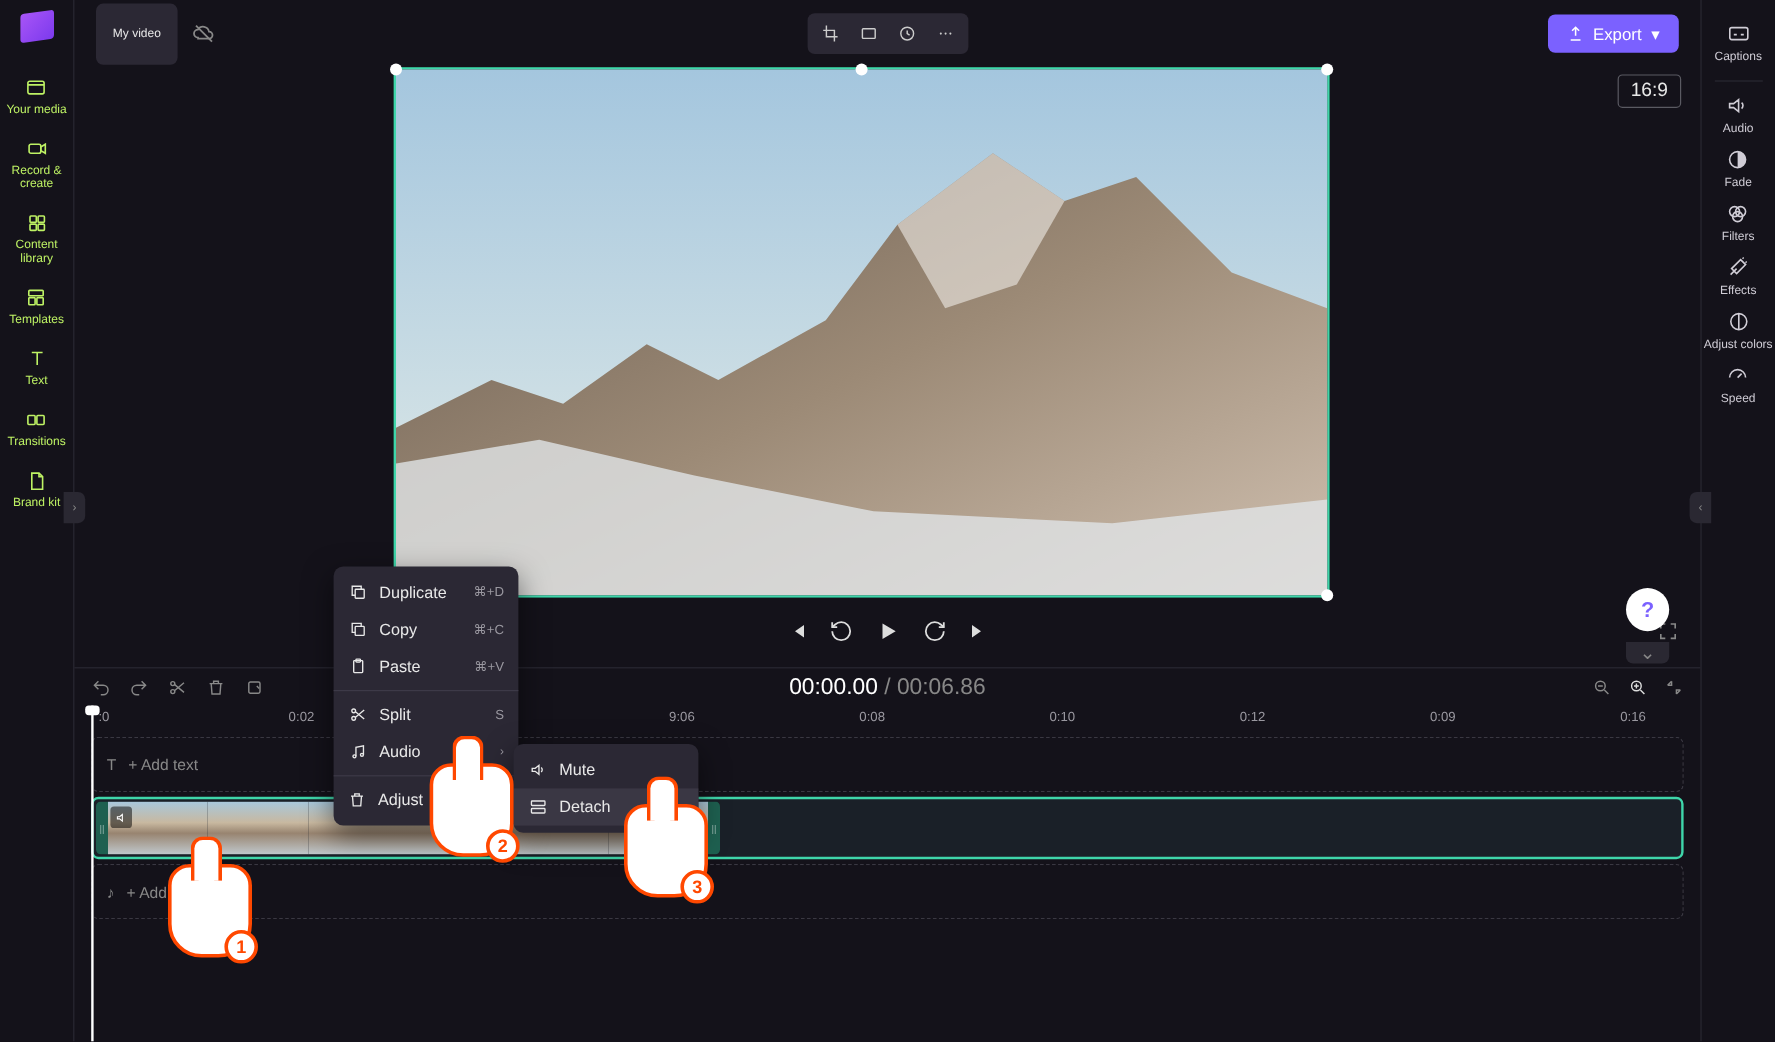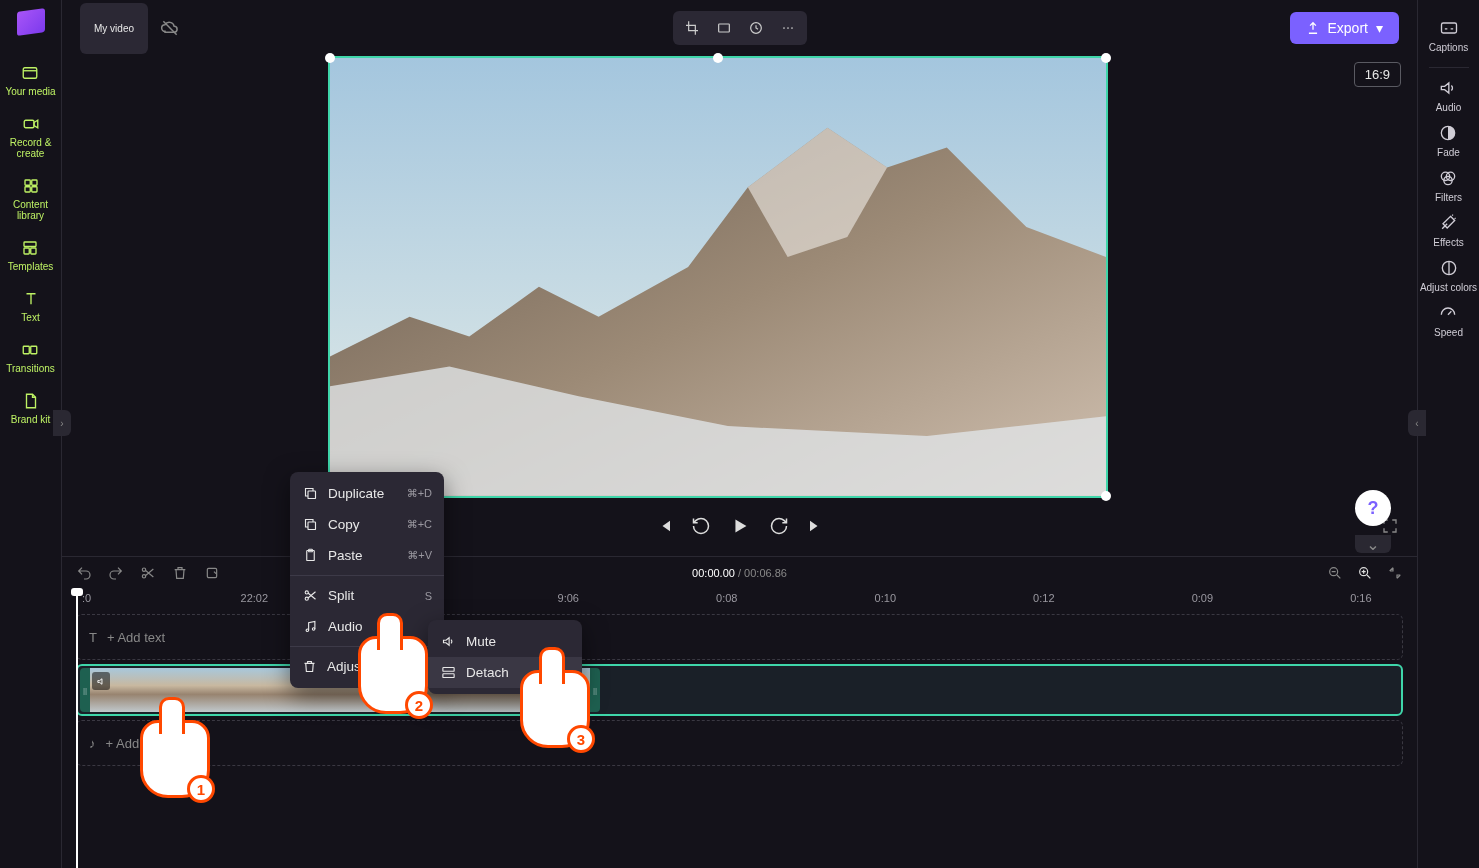--- a/index.html
+++ b/index.html
@@ -30,56 +30,56 @@
 
 .preview-area { position: absolute; left: 328px; top: 56px; width: 780px; height: 442px; border: 2px solid #3fd6aa; background: #000; }
 .preview-img { width: 100%; height: 100%; background: linear-gradient(180deg, #b8d4e8 0%, #d4e3ed 25%, #c8aa8a 45%, #8b7563 55%, #d8d2c8 75%, #aeb8c2 100%); position: relative; }
 .mountain { position: absolute; inset: 0; }
 .sel-handle { position: absolute; width: 10px; height: 10px; background: #fff; border-radius: 50%; }
 .sel-handle.tl { top: -5px; left: -5px; }
 .sel-handle.tr { top: -5px; right: -5px; }
 .sel-handle.m { top: -5px; left: 50%; transform: translateX(-50%);}
 .sel-handle.bl { bottom: -5px; left: -5px; }
 .sel-handle.br { bottom: -5px; right: -5px; }
-.aspect-badge { position: absolute; right: 78px; top: 62px; border: 1px solid #5a5a62; padding: 4px 10px; border-radius: 4px; font-size: 13px; color: #e8e8e8; cursor:pointer;}
+.aspect-badge { position: absolute; right: 78px; top: 62px; border: 1px solid #5a5a62; padding: 4px 10px; border-radius: 4px; font-size: 16px; color: #e8e8e8; cursor:pointer;}
 
 
 .transport { position: absolute; left: 62px; right: 62px; top: 508px; height: 36px; display: flex; align-items: center; justify-content: center; gap: 18px; }
 .transport .t-btn { color: #ddd; cursor: pointer; display:flex;}
 .fullscreen-btn { position: absolute; right: 18px; color: #888; cursor: pointer; }
 
 
 .help-btn { position: absolute; right: 88px; top: 490px; width: 36px; height: 36px; background: #fff; border-radius: 50%; display: flex; align-items: center; justify-content: center; color: #7b61ff; font-weight: bold; font-size: 18px; cursor: pointer; }
 .dropdown-chevron{position:absolute;right:88px;top:535px;width:36px;height:18px;background:#2a2832;display:flex;align-items:center;justify-content:center;color:#888;border-radius:0 0 6px 6px;cursor:pointer;}
 
 
 .timeline-toolbar { position: absolute; left: 62px; right: 62px; top: 556px; height: 32px; display: flex; align-items: center; padding: 0 14px; gap: 16px; border-top: 1px solid #2a2832;}
 .timeline-toolbar .tl-btn { color: #888; cursor: pointer; display:flex;}
-.time-display { position: absolute; left: 50%; transform: translateX(-50%); font-size: 11px; }
+.time-display { position: absolute; left: 50%; transform: translateX(-50%); font-size: 19px; }
 .time-display .cur { color: #fff; }
 .time-display .dur { color: #888; }
 .zoom-controls { margin-left: auto; display: flex; gap: 14px; }
 
 
 .timeline { position: absolute; left: 62px; right: 62px; top: 588px; bottom: 0; padding: 0 14px; }
 .ruler { height: 22px; position: relative; color: #9a98a0; font-size: 11px; margin-left:6px;}
 .ruler-tick { position: absolute; top: 4px; }
 .playhead { position: absolute; left: 14px; top: 0; bottom: 0; width: 2px; background: #fff; z-index: 5; }
 .playhead::before { content: ''; position: absolute; top: 0; left: -5px; width: 12px; height: 8px; background: #fff; border-radius: 3px; }
 
 .track { height: 46px; margin-top: 4px; border: 1px dashed #3a3842; border-radius: 6px; display: flex; align-items: center; padding: 0 12px; gap: 10px; color: #888; font-size: 13px; position: relative; }
 .track.video { height: 52px; padding: 2px; border: 2px solid #3fd6aa; background: #1a2028; }
 .video-clip { width: 520px; height: 100%; display: flex; border-radius: 4px; overflow: hidden; position: relative; }
 .clip-handle { width: 10px; background: #1e6050; display:flex;align-items:center;justify-content:center;color:rgba(255,255,255,0.5);font-size:8px;}
 .clip-icons { position:absolute;left:12px;top:4px;z-index:2;display:flex;gap:2px;}
 .clip-icons .ci{width:18px;height:18px;background:rgba(0,0,0,0.5);border-radius:3px;display:flex;align-items:center;justify-content:center;color:#fff;}
 .thumb { flex: 1; background: linear-gradient(180deg,#a8c8dc 0%,#c8b8a0 40%,#988470 60%,#c0c8cc 100%); }
 
 
-.context-menu { position: absolute; left: 278px; top: 472px; width: 154px; background: #2b2834; border-radius: 8px; padding: 6px 0; box-shadow: 0 8px 24px rgba(0,0,0,0.5); z-index: 20; margin-left: 12px; }
+.context-menu { position: absolute; left: 278px; top: 472px; width: 154px; background: #2b2834; border-radius: 8px; padding: 6px 0; box-shadow: 0 8px 24px rgba(0,0,0,0.5); z-index: 20; }
 .menu-item { display: flex; align-items: center; padding: 8px 12px; gap: 10px; font-size: 13.5px; color: #e8e8e8; cursor: pointer; position:relative;}
 .menu-item .mi-icon { width: 16px; display:flex;align-items:center;justify-content:center;}
 .menu-item .mi-shortcut { margin-left: auto; font-size: 11px; color: #9a98a0; }
 .menu-item .mi-arrow { margin-left: auto; font-size: 10px; color: #9a98a0; }
 .menu-sep { height: 1px; background: #3d3a48; margin: 4px 0; }
 
 .submenu { position: absolute; left: 428px; top: 620px; width: 154px; background: #2b2834; border-radius: 8px; padding: 6px 0; box-shadow: 0 8px 24px rgba(0,0,0,0.5); z-index: 21; }
 .submenu .menu-item.highlighted { background: #3a3744; }
 
 
@@ -390,21 +390,21 @@
           <path d="M9 4L4 9M9 4v5H4M15 20l5-5M15 20v-5h5"></path>
         </svg>
       </div>
   </div>
 </div>
 
 <div class="timeline">
   <div class="playhead"></div>
   <div class="ruler">
     <span class="ruler-tick" style="left:0%">:0</span>
-    <span class="ruler-tick" style="left:12%">22:02</span>
+    <span class="ruler-tick" style="left:12%">0:02</span>
     <span class="ruler-tick" style="left:36%">9:06</span>
     <span class="ruler-tick" style="left:48%">0:08</span>
     <span class="ruler-tick" style="left:60%">0:10</span>
     <span class="ruler-tick" style="left:72%">0:12</span>
     <span class="ruler-tick" style="left:84%">0:09</span>
     <span class="ruler-tick" style="left:96%">0:16</span>
   </div>
   <div class="track">
     <span>T</span>
     <span>+ Add text</span>

